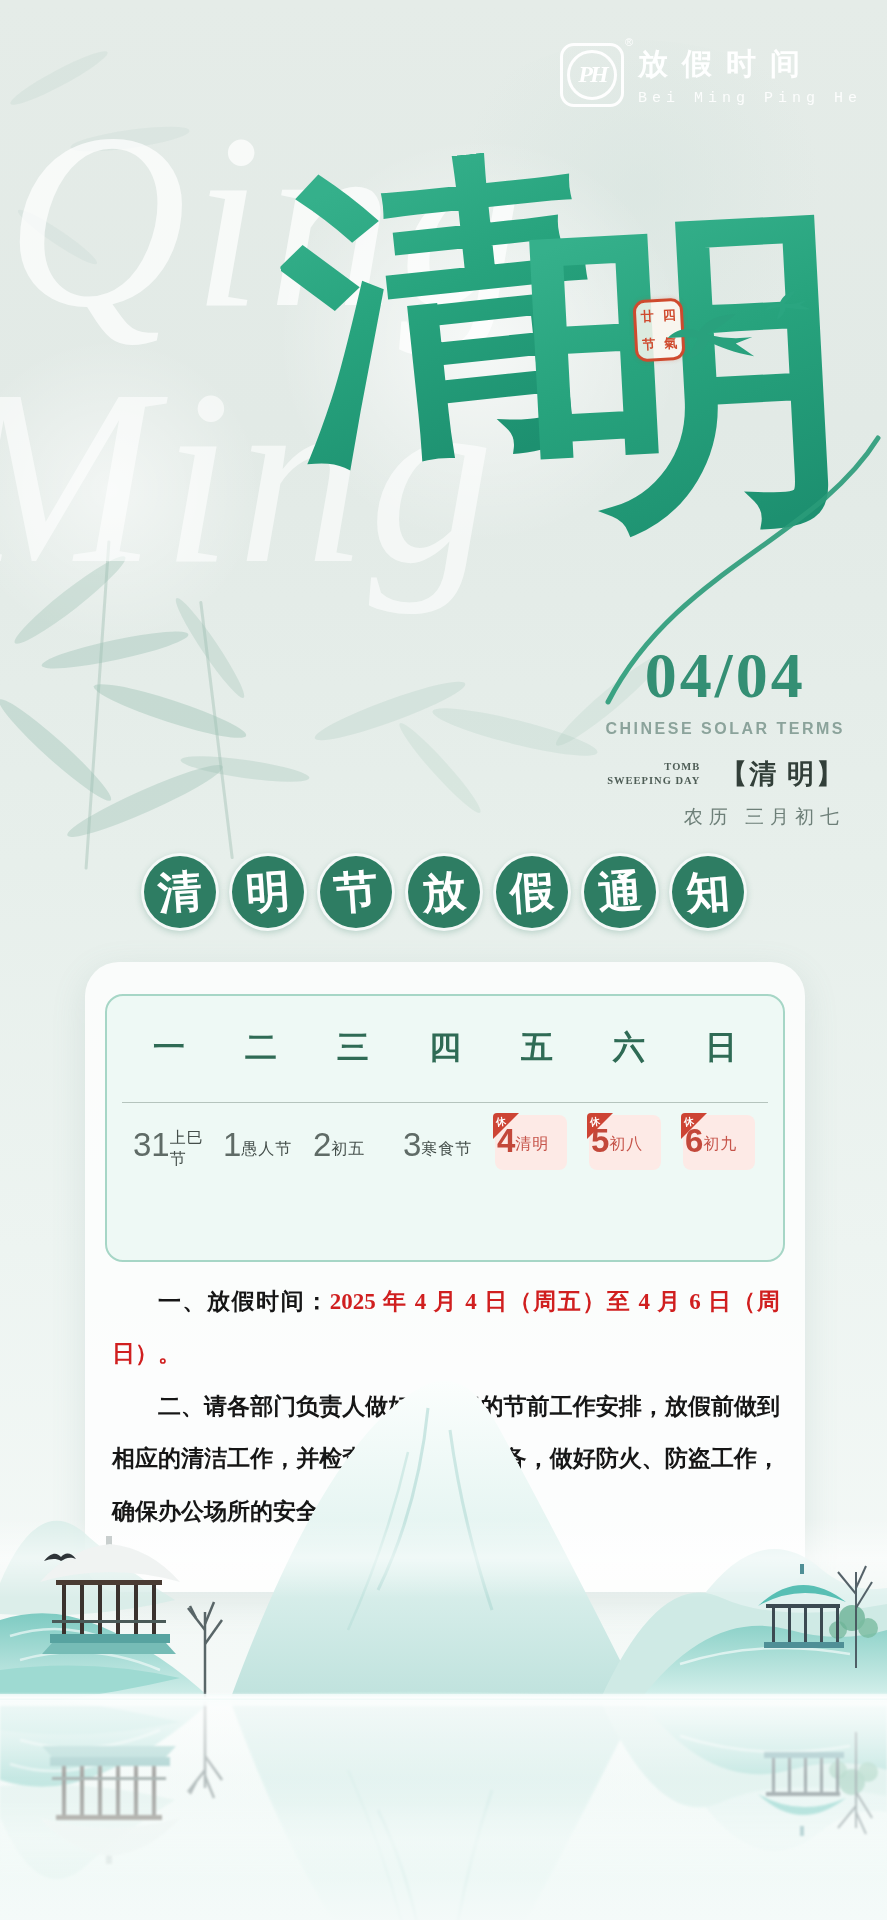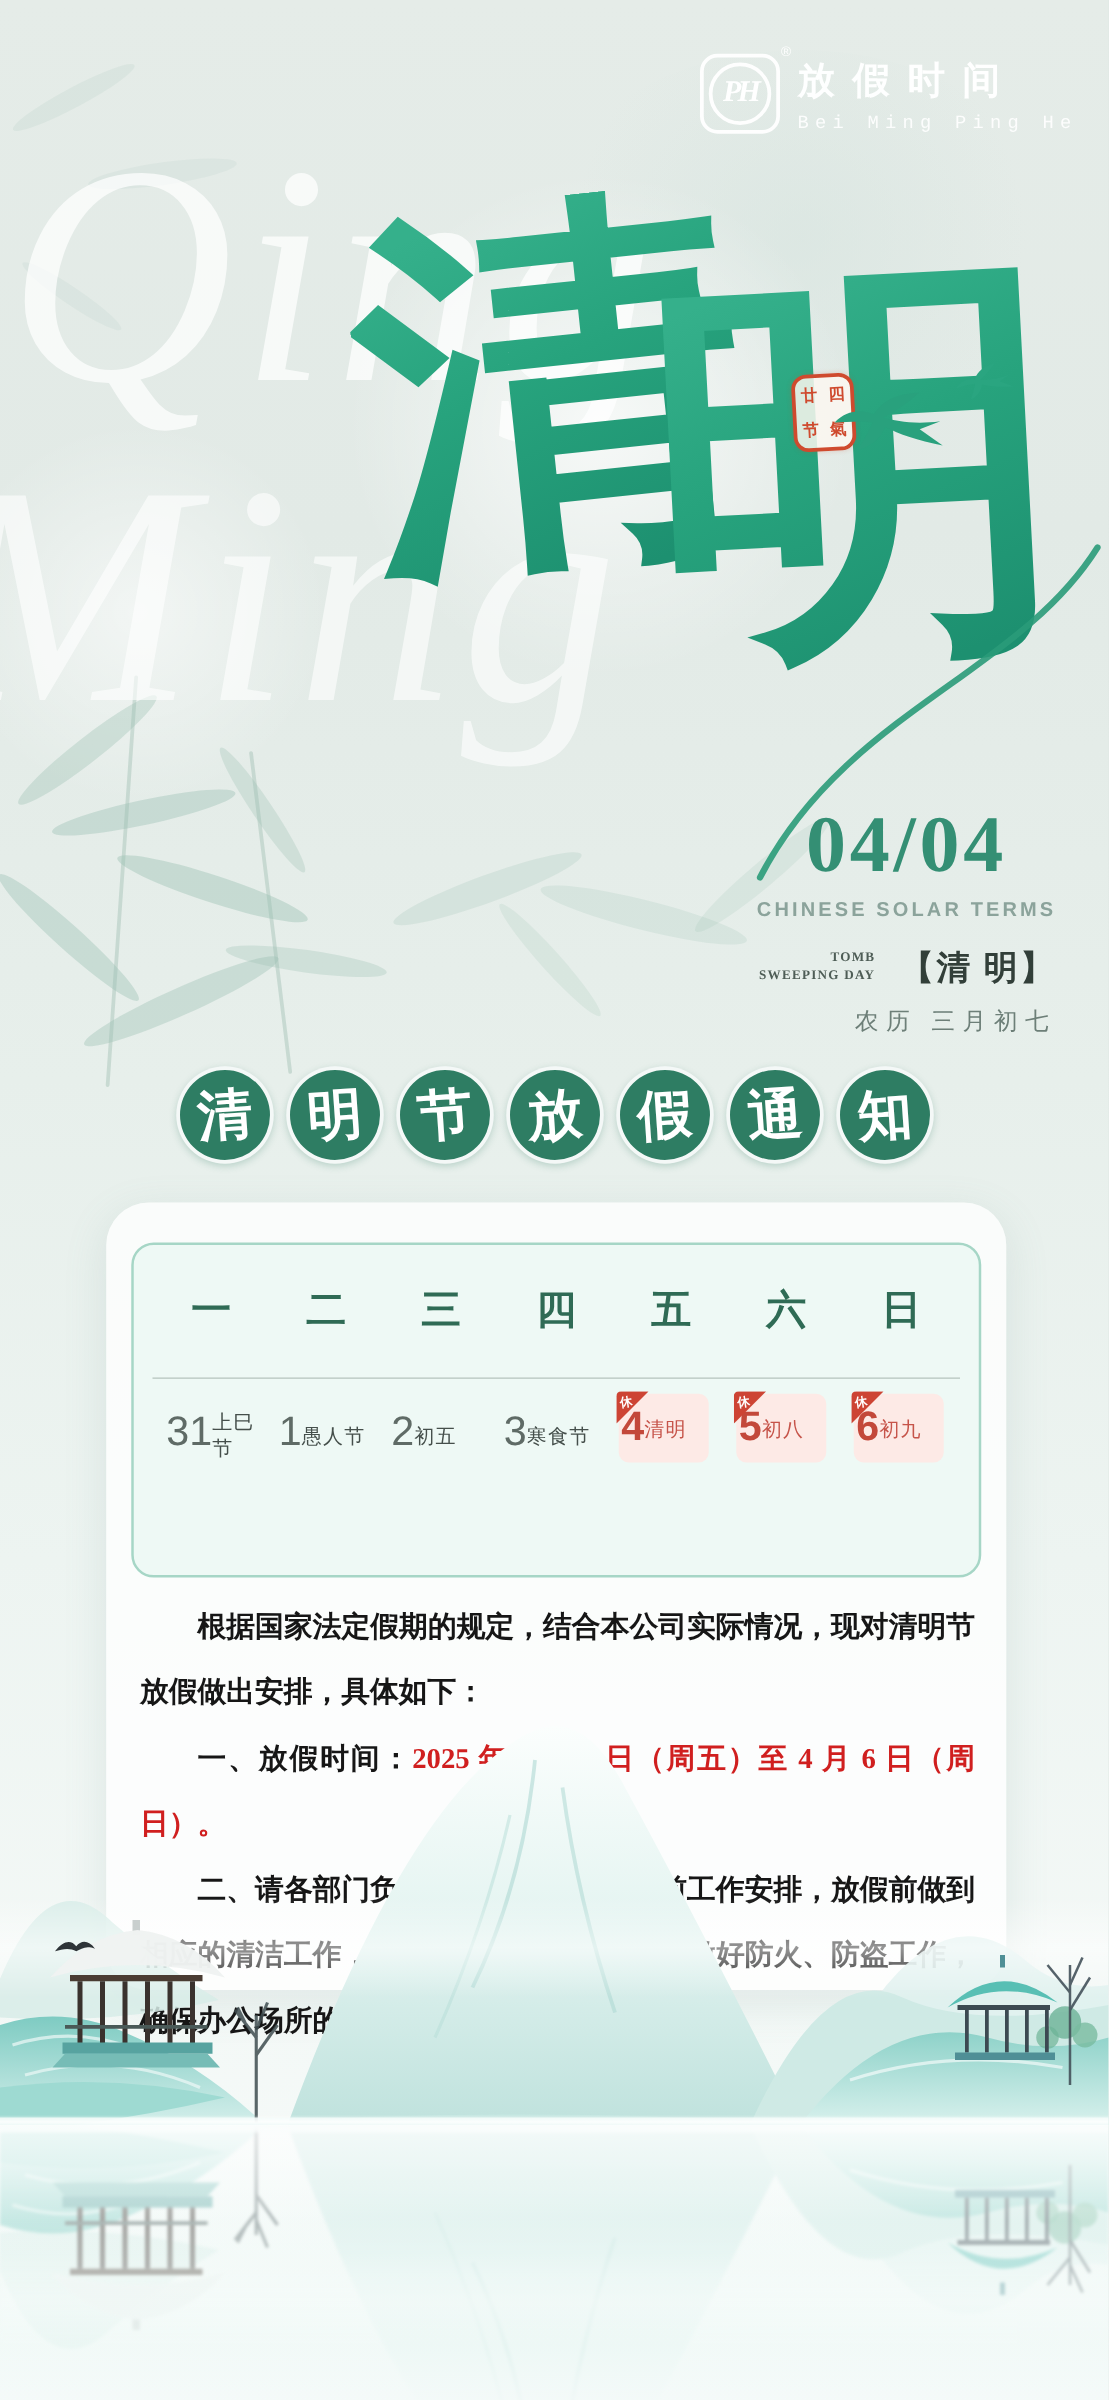--- a/index.html
+++ b/index.html
@@ -248,21 +248,20 @@
         <span class="badge">
             <i>休</i>
           </span>
         <span class="num">6</span>
         <span class="lbl">初九</span>
       </div>
     </div>
   </div>
 
   <div class="abs notice">
-    <p><span>根据国家法定假期的规定，结合本公司实际情况，现对清明节放假做出安排，具体如下：</span></p>
     <p><span>一、放假时间：</span><span class="red">2025 年 4 月 4 日（周五）至 4 月 6 日（周日）。</span></p>
     <p><span>二、请各部门负责人做好本部门的节前工作安排，放假前做到相应的清洁工作，并检查相关设施、设备，做好防火、防盗工作，确保办公场所的安全、有序。</span></p>
   </div>
 
   <div class="abs scene-wrap">
     <svg class="scene-svg" width="887" height="332" viewBox="0 0 887 332">
       <defs>
         <linearGradient id="gPeak" x1="0" y1="0" x2="0" y2="1">
           <stop offset="0" stop-color="#fbfefd"></stop>
             <stop offset=".45" stop-color="#e6f5f2"></stop>

